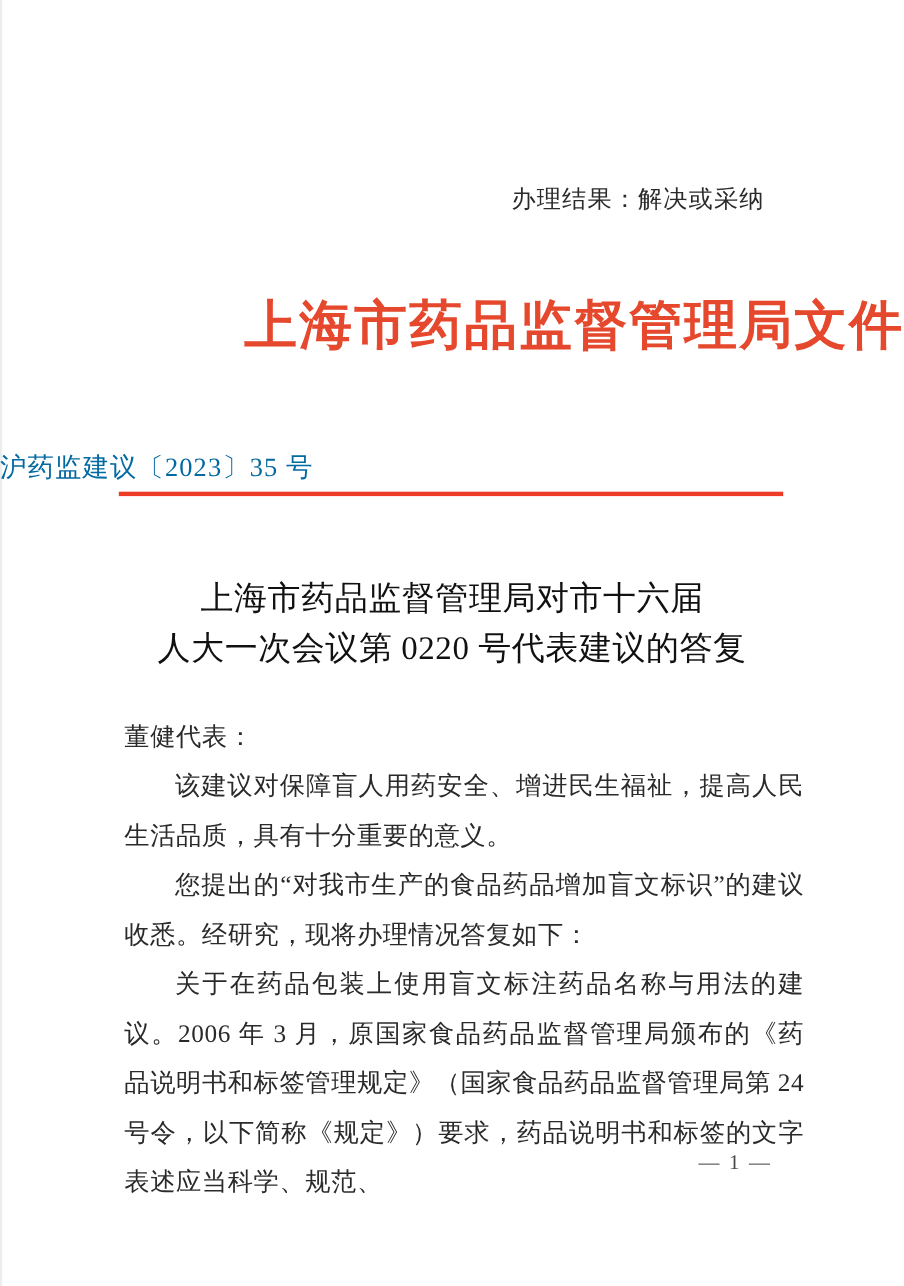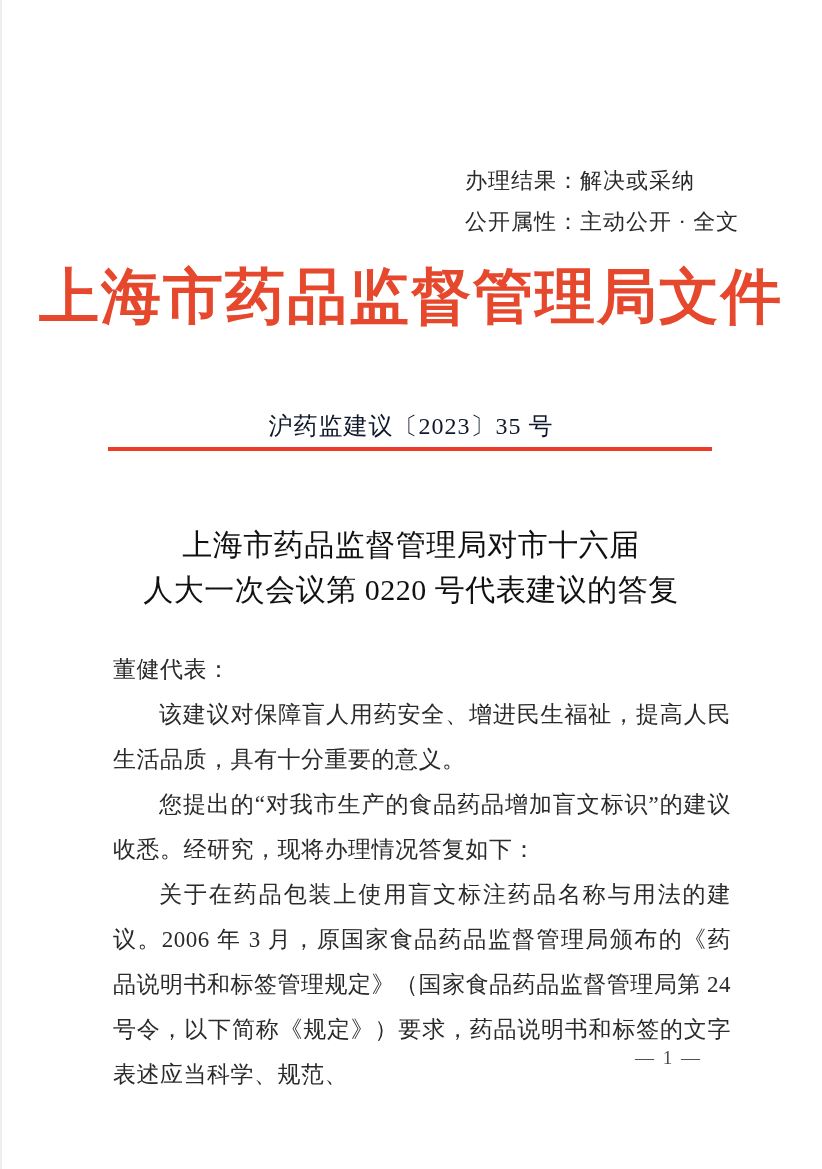--- a/index.html
+++ b/index.html
@@ -31,38 +31,38 @@
     color: #2a2a2a;
     letter-spacing: 1px;
     white-space: nowrap;
   }
   
   .masthead {
     position: absolute;
     top: 262px;
     left: 0;
     width: 100%;
-    text-align: center;
-    font-size: 60px;
+    text-align: right;
+    font-size: 48px;
     line-height: 70px;
     font-weight: bold;
     letter-spacing: 2px;
     color: #e5482c;
     white-space: nowrap;
   }
   
   .doc-number {
     position: absolute;
     top: 411px;
     left: 0;
     width: 100%;
-    text-align: center;
+    text-align: left;
     font-size: 24px;
     line-height: 30px;
-    color: #0f172a;
+    color: #0369a1;
     letter-spacing: 1px;
   }
   
   .red-divider {
     position: absolute;
     top: 447px;
     left: 108px;
     width: 604px;
     height: 4px;
     background: #ee3b26;
@@ -111,23 +111,20 @@
 <body>
 
 <div class="page">
 
   <div class="scan-edge"></div>
 
   <div class="header-notes">
     <div>
       <span>办理结果：</span><span>解决或采纳</span>
     </div>
-    <div>
-      <span>公开属性：</span><span>主动公开 · 全文</span>
-    </div>
   </div>
 
   <div class="masthead">上海市药品监督管理局文件</div>
 
   <div class="doc-number">沪药监建议〔2023〕35 号</div>
 
   <div class="red-divider"></div>
 
   <div class="doc-title">
     <div>上海市药品监督管理局对市十六届</div>

